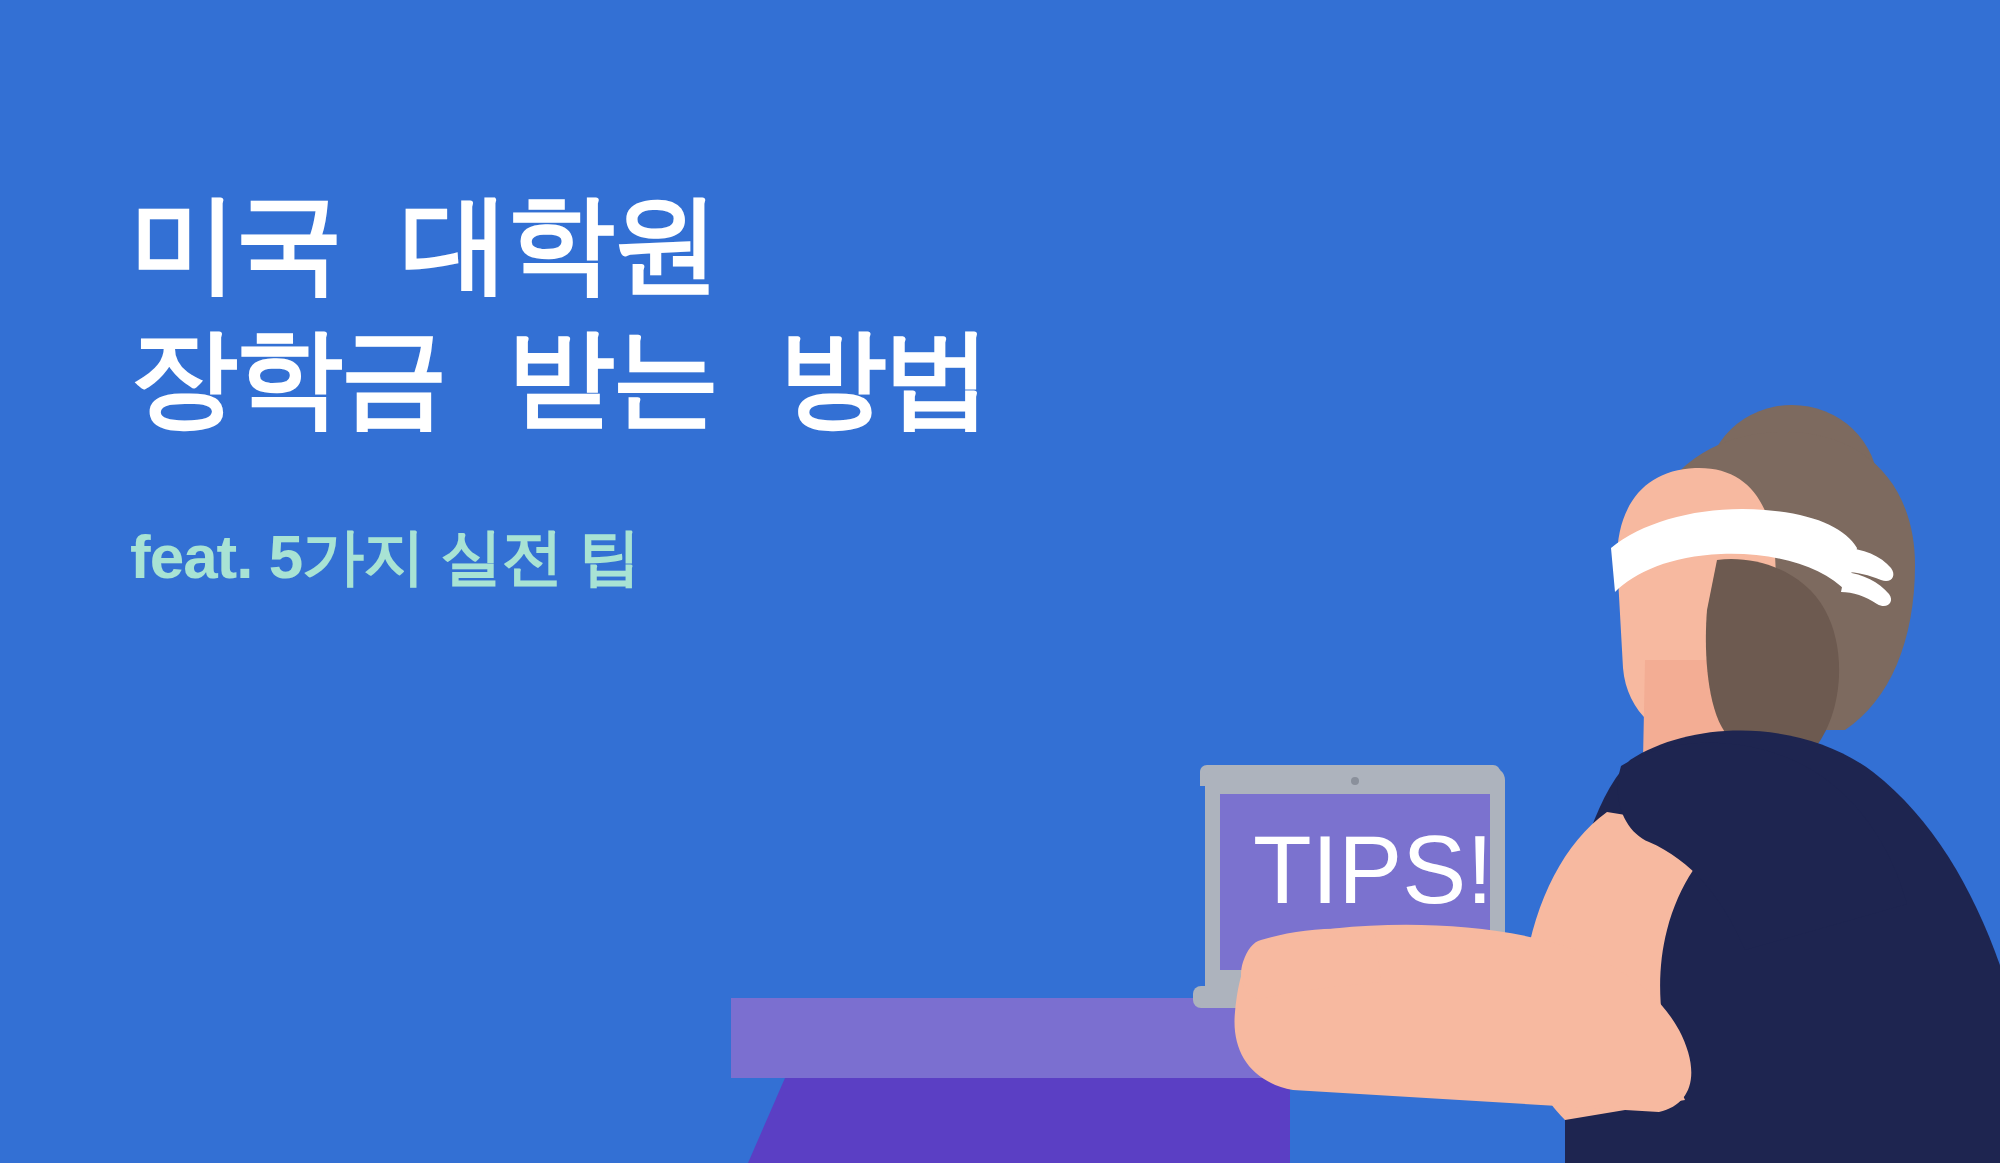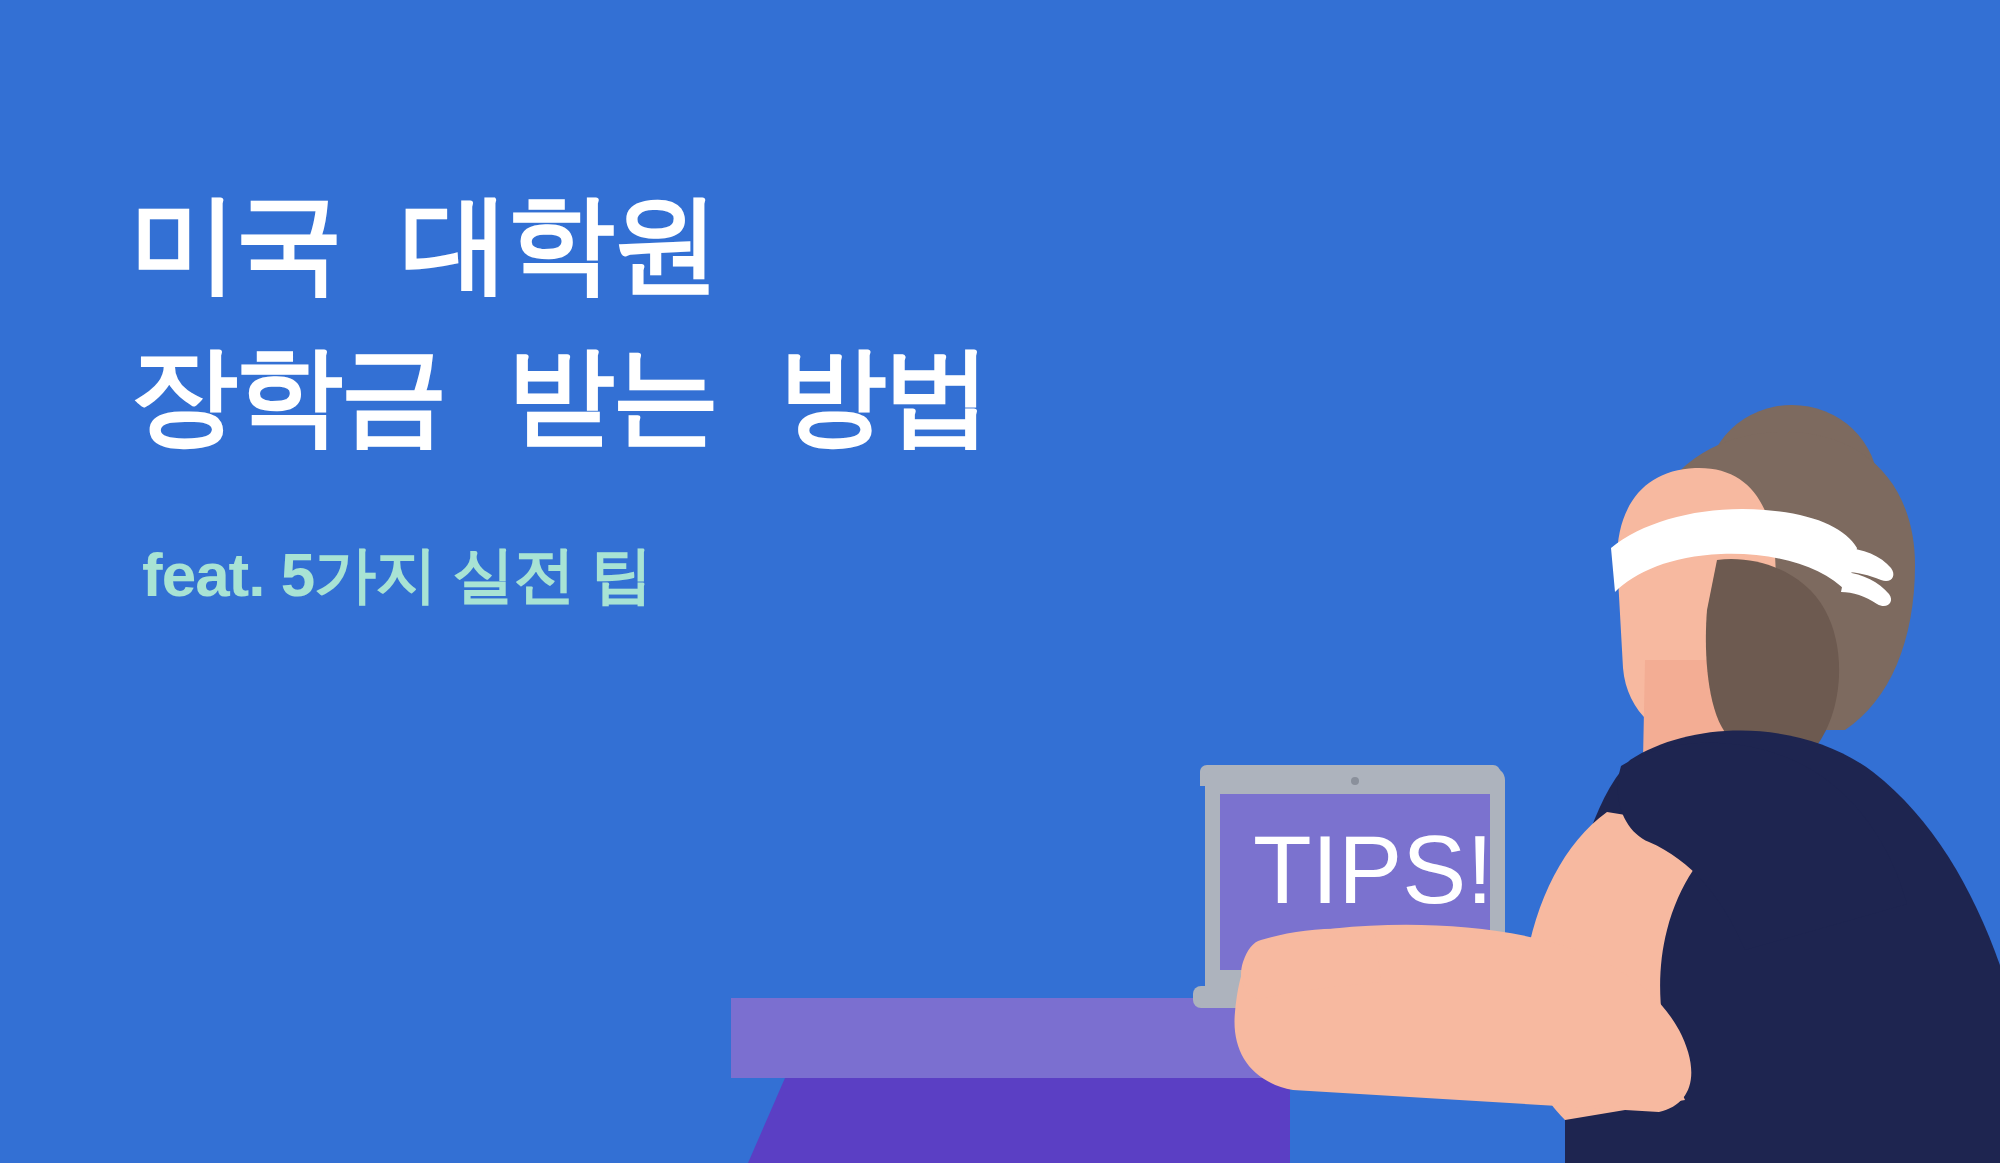--- a/index.html
+++ b/index.html
@@ -27,29 +27,29 @@
     color: #ffffff;
     font-family: Liberation Mono, monospace;
     font-weight: bold;
     font-size: 108px;
     line-height: 1.24;
     letter-spacing: -3px;
     margin: 0;
     white-space: nowrap;
   }
   .headline-line2 {
-    margin-top: 18px;
+    margin-top: 0;
   }
   .subtitle {
     color: #a8e3d4;
     font-family: "Liberation Sans", sans-serif;
     font-weight: bold;
     font-size: 62px;
     letter-spacing: -1px;
-    margin: 12px;
+    margin: 0;
     margin-top: 62px;
     white-space: nowrap;
   }
 
   
   #illustration {
     position: absolute;
     left: 0;
     top: 0;
     width: 2000px;

